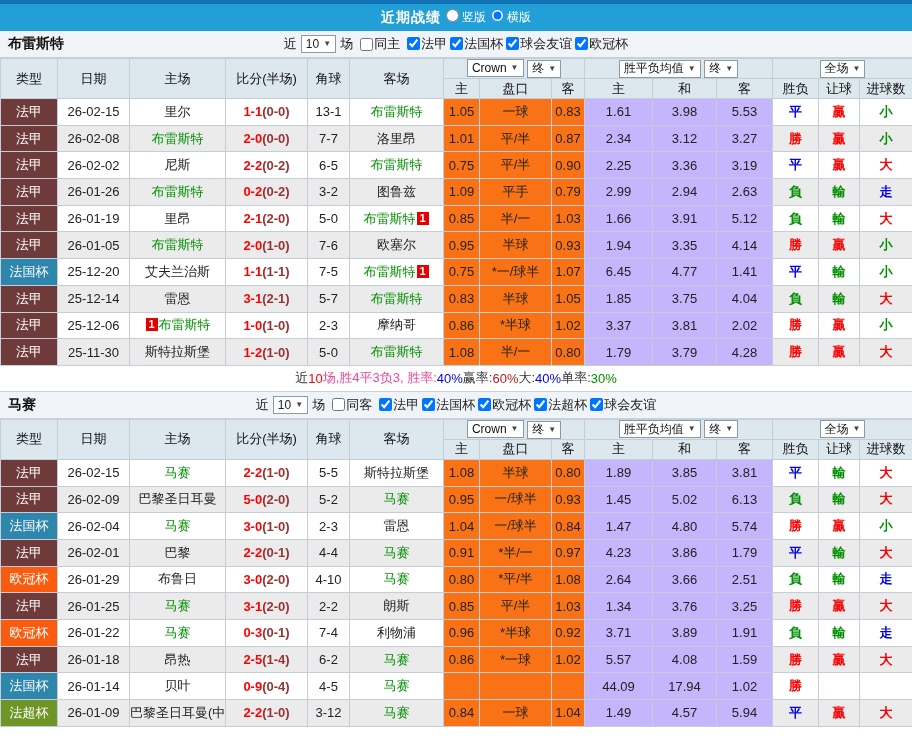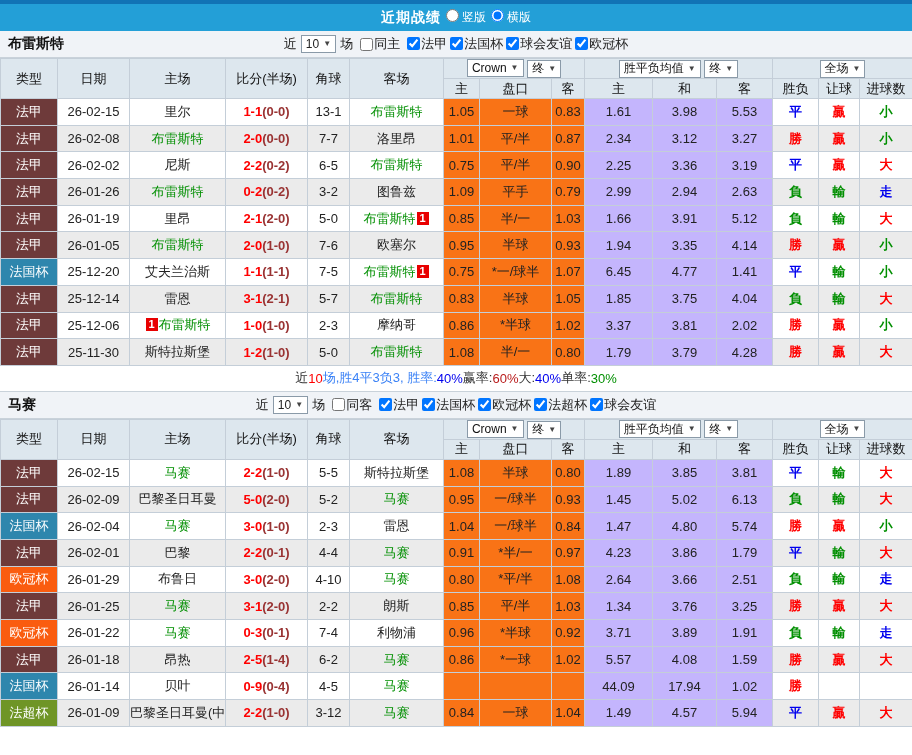--- a/index.html
+++ b/index.html
@@ -340,21 +340,21 @@
         <td class="plain c-red">勝</td>
         <td class="plain c-red">贏</td>
         <td class="plain c-red">大</td>
       </tr>
     </tbody>
 </table>
 
 <div class="summary">
     <span style="color: rgb(51, 51, 51);">近</span>
     <span style="color: rgb(255, 0, 0);">10</span>
-    <span style="color: #3b82f6;">场,胜4平3负3, 胜率:</span>
+    <span style="color: #ec4899;">场,胜4平3负3, 胜率:</span>
     <span style="color: rgb(0, 0, 238);">40%</span>
     <span style="color: rgb(51, 51, 51);"> 赢率:</span>
     <span style="color: #b91c1c;">60%</span>
     <span style="color: rgb(51, 51, 51);"> 大:</span>
     <span style="color: rgb(0, 0, 238);">40%</span>
     <span style="color: rgb(51, 51, 51);"> 单率:</span>
     <span style="color: rgb(0, 143, 0);">30%</span>
   </div>
 
 <div class="section-head">

